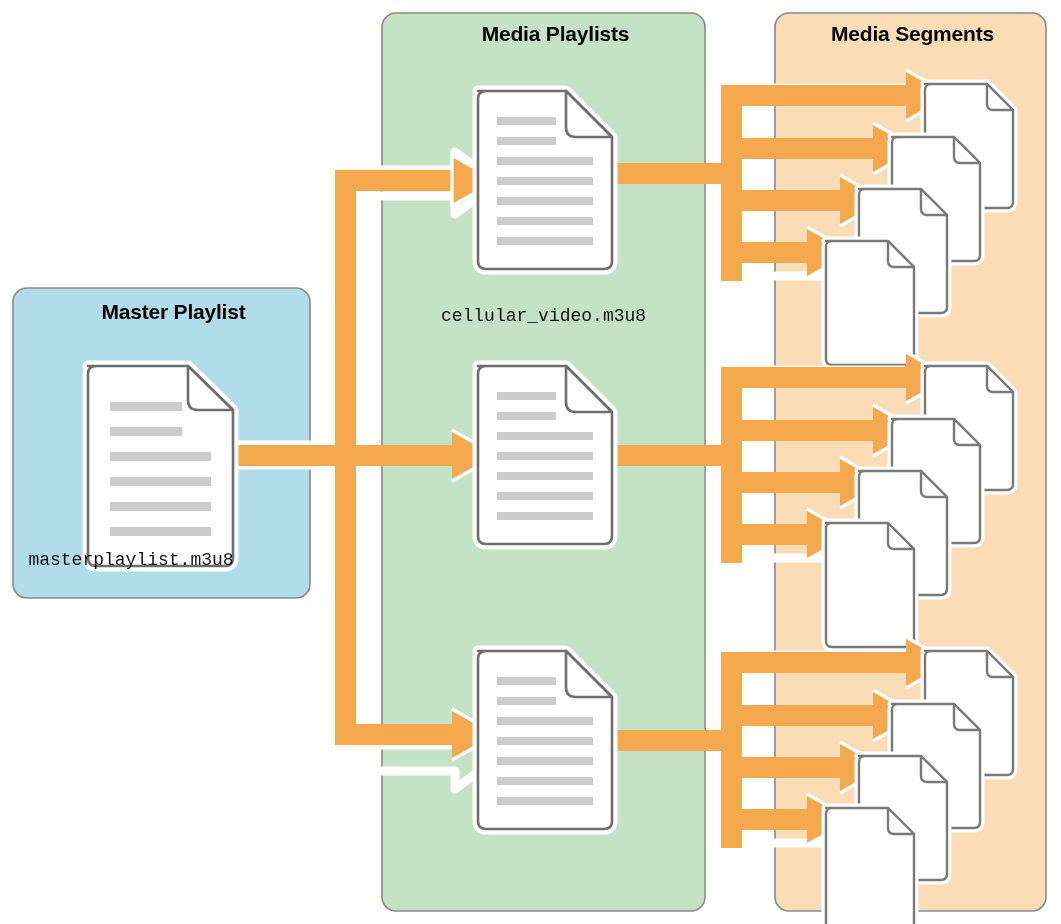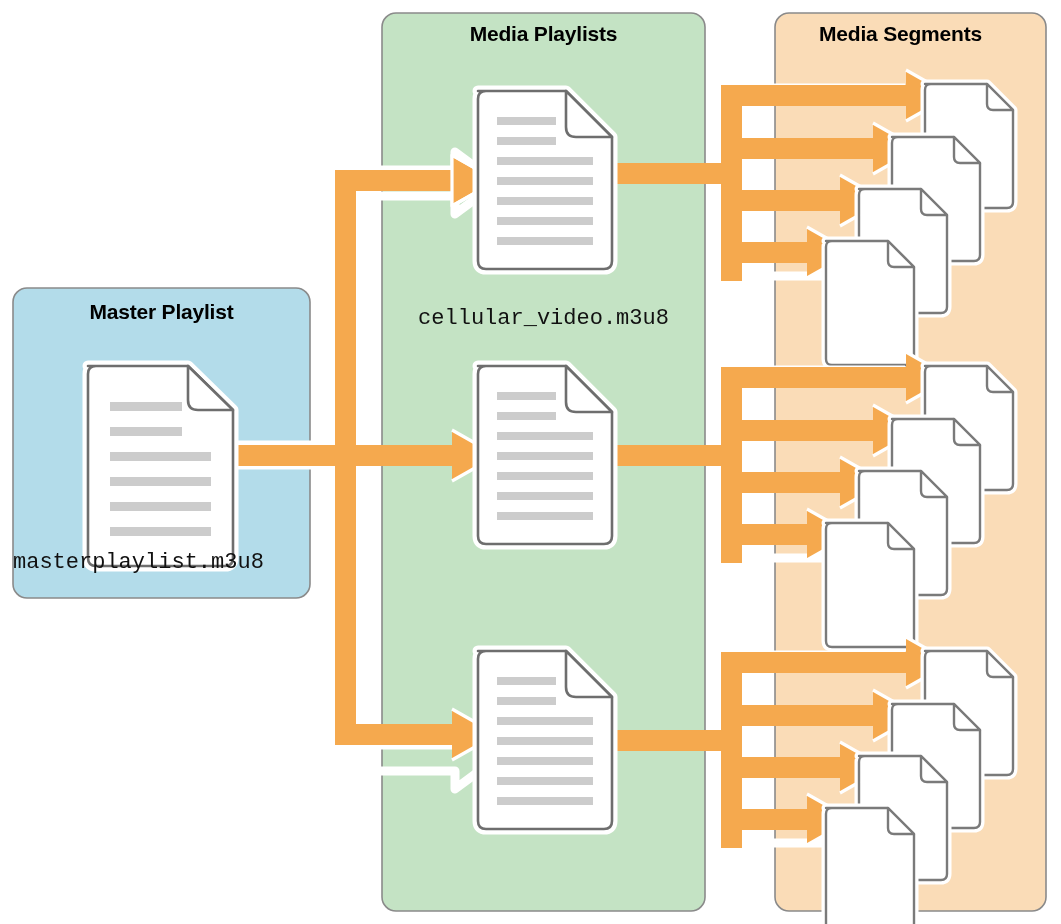--- a/index.html
+++ b/index.html
@@ -12,25 +12,26 @@
   #stage svg{position:absolute;left:0;top:0;}
   .panel-title{
     position:absolute;
     font-family:"Liberation Sans", sans-serif;
     font-weight:bold;
     font-size:21px;
     color:#000000;
     text-align:center;
     white-space:nowrap;
     letter-spacing:-0.2px;
+    padding-left:12px;
   }
   .file-label{
     position:absolute;
     font-family:"Liberation Mono","DejaVu Sans Mono",monospace;
-    font-size:22px;
+    font-size:18px;
     color:#111111;
     text-align:center;
     white-space:nowrap;
     letter-spacing:0px;
   }
 </style>
 </head>
 <body>
 
 <div id="stage">

